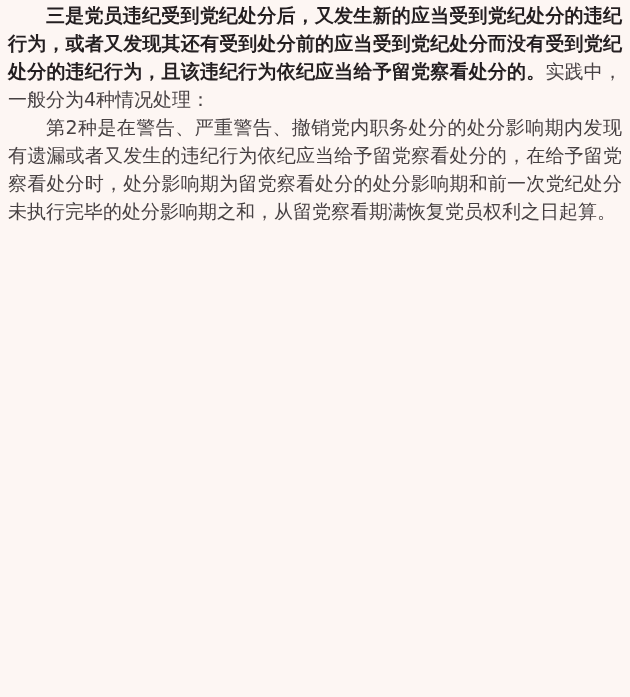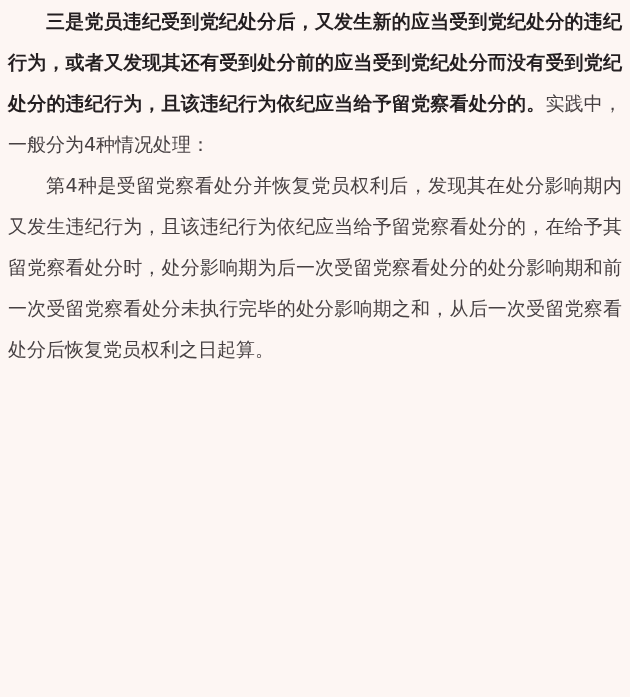--- a/index.html
+++ b/index.html
@@ -12,21 +12,21 @@
     overflow: hidden;
     background: #fdf6f3;
   }
   .doc {
     box-sizing: border-box;
     width: 630px;
     height: 697px;
     padding: 1px 8px 0 8px;
     font-family: "DejaVu Sans", sans-serif;
     font-size: 19px;
-    line-height: 41px;
+    line-height: 28px;
     color: #474143;
     text-align: justify;
     letter-spacing: 0;
   }
   .doc p {
     margin: 0;
     padding: 0;
     text-indent: 2em;
     word-break: break-all;
   }
@@ -35,16 +35,16 @@
     color: #241f21;
   }
 </style>
 </head>
 <body>
 
 <div class="doc">
   <p><span class="lead-bold">三是党员违纪受到党纪处分后，又发生新的应当受到党纪处分的违纪行为，或者又发现其还有受到处分前的应当受到党纪处分而没有受到党纪处分的违纪行为，且该违纪行为依纪应当给予留党察看处分的。</span><span>实践中，一般分为4种情况处理：</span></p>
 
 
+  <p><span>第2种是在警告、严重警告、撤销党内职务处分的处分影响期内发现有遗漏或者又发生的违纪行为依纪应当给予留党察看处分的，在给予留党察看处分时，处分影响期为留党察看处分的处分影响期和前一次党纪处分未执行完毕的处分影响期之和，从留党察看期满恢复党员权利之日起算。</span></p>
 
 
-  <p><span>第4种是受留党察看处分并恢复党员权利后，发现其在处分影响期内又发生违纪行为，且该违纪行为依纪应当给予留党察看处分的，在给予其留党察看处分时，处分影响期为后一次受留党察看处分的处分影响期和前一次受留党察看处分未执行完毕的处分影响期之和，从后一次受留党察看处分后恢复党员权利之日起算。</span></p>
 </div>
 
 </body></html>

